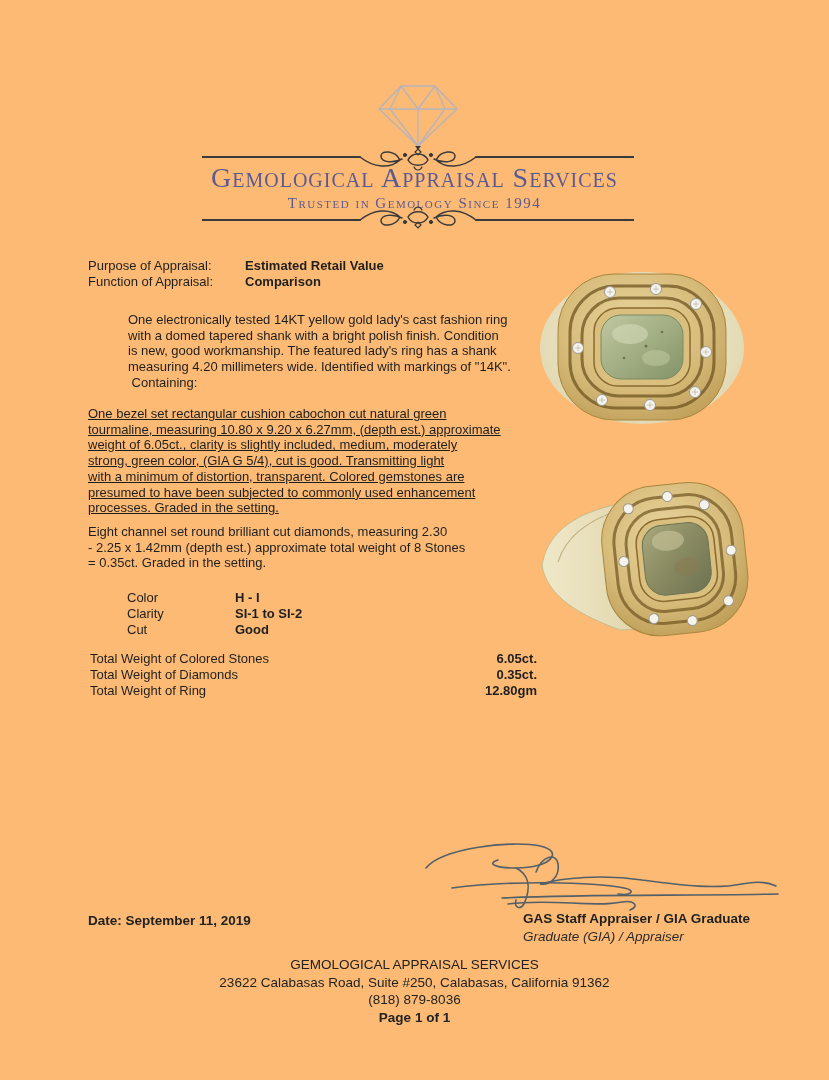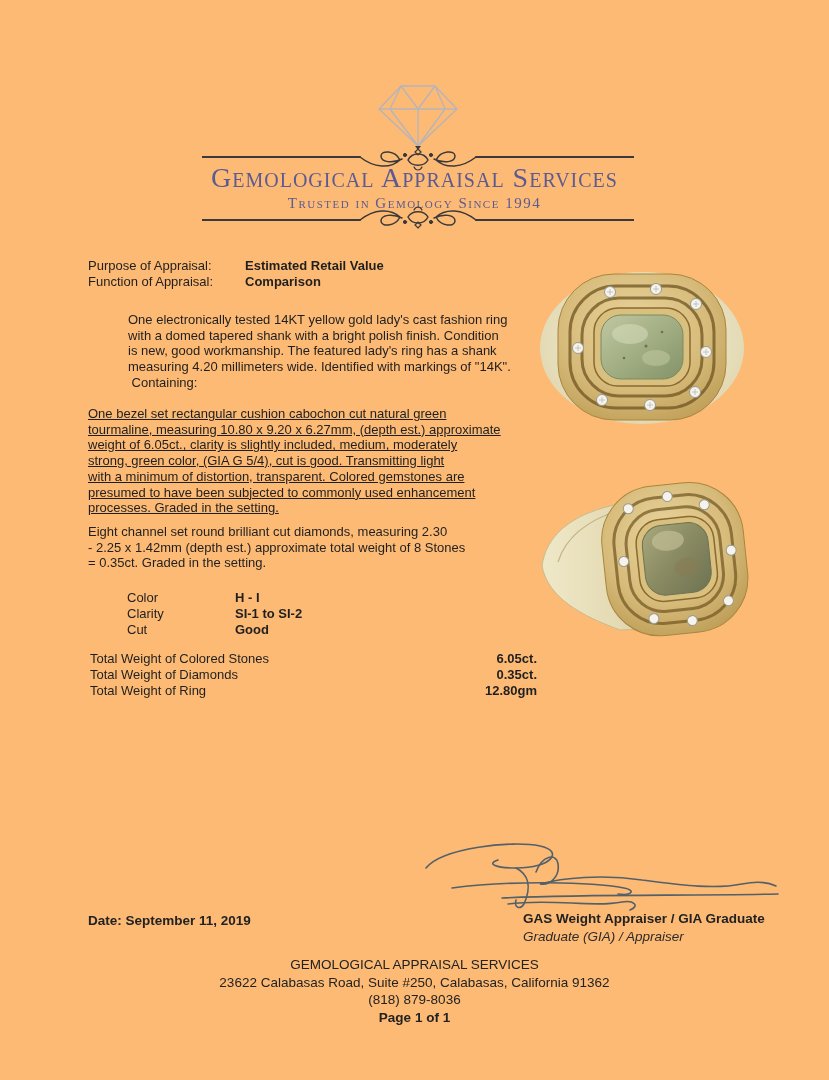--- a/index.html
+++ b/index.html
@@ -246,21 +246,21 @@
       <path d="M14,30 C30,10 100,2 128,8 C152,13 140,30 104,30 C84,30 74,26 86,22"></path>
       <path d="M104,30 C116,36 120,48 112,66 C108,72 102,70 104,62"></path>
       <path d="M124,34 C130,18 144,14 146,26 C148,38 138,48 128,46 C150,40 190,36 230,42 C262,46 300,52 330,46 C345,43 356,44 364,48"></path>
       <path d="M40,50 C100,42 180,44 212,50 C224,52 220,58 206,56"></path>
       <path d="M90,60 C170,56 280,58 366,56"></path>
       <path d="M96,66 C140,60 180,70 210,64 C222,62 228,68 218,72"></path>
     </g>
   </svg>
 
   <div class="abs date-line b">Date: September 11, 2019</div>
-  <div class="abs signer-title b">GAS Weight Appraiser / GIA Graduate</div>
+  <div class="abs signer-title b">GAS Staff Appraiser / GIA Graduate</div>
   <div class="abs signer-subtitle">Graduate (GIA) / Appraiser</div>
 
   <div class="abs footer">
     <div>GEMOLOGICAL APPRAISAL SERVICES</div>
     <div>23622 Calabasas Road, Suite #250, Calabasas, California 91362</div>
     <div>(818) 879-8036</div>
     <div class="b">Page 1 of 1</div>
   </div>
 
 </div>

